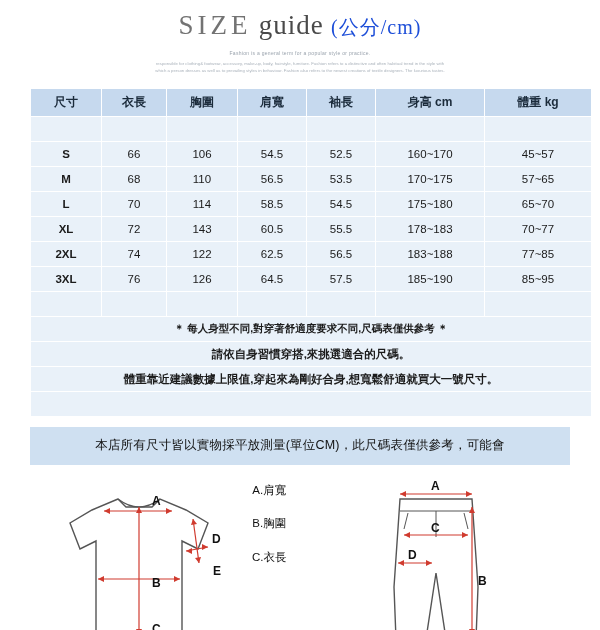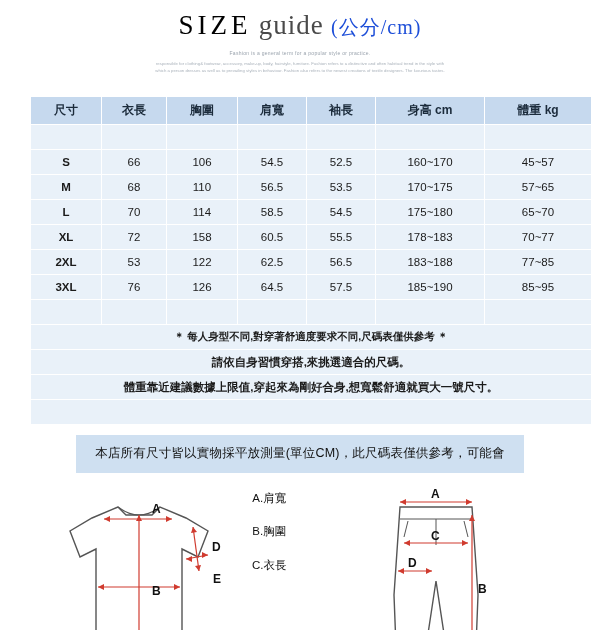--- a/index.html
+++ b/index.html
@@ -33,21 +33,21 @@
   .header-title {
     font-size: 25px;
     letter-spacing: 1px;
     color: #2b2b2b;
     font-family: "Liberation Serif", serif;
     padding-top: 6px;
   }
   .header-title .size-word {
     font-size: 27px;
     letter-spacing: 4px;
-    color: #000000;
+    color: #737373;
   }
   .header-title .guide-word {
     color: #4a4a4a;
     font-size: 27px;
   }
   .header-title .cm-word {
     color: #1d4ed8;
     font-size: 20px;
   }
   .header-sub1 {
@@ -62,21 +62,21 @@
     margin-top: 5px;
     line-height: 1.55;
     width: 300px;
     margin-left: auto;
     margin-right: auto;
   }
 
   
   .table-wrap {
     width: 540px;
-    margin: 8px auto;
+    margin: 0 auto;
     position: relative;
   }
   table.size-table {
     width: 540px;
     border-collapse: collapse;
     table-layout: fixed;
   }
   table.size-table th, table.size-table td {
     border: 1px solid #ffffff;
     text-align: center;
@@ -117,21 +117,21 @@
   .note-row td.small {
     font-size: 10.5px;
   }
   .bottom-pad td {
     height: 10px;
     background: #e9f1f9 !important;
   }
 
   
   .notice {
-    width: 448px;
+    width: 540px;
     margin: 10px auto 5px auto;
     background: #cfe0f1;
     text-align: center;
     font-size: 12.5px;
     line-height: 1.75;
     color: #111;
     padding: 8px 10px;
     box-sizing: border-box;
     letter-spacing: 0.2px;
   }
@@ -228,29 +228,29 @@
           <td>70</td>
           <td>114</td>
           <td>58.5</td>
           <td>54.5</td>
           <td>175~180</td>
           <td>65~70</td>
         </tr>
         <tr>
           <td>XL</td>
           <td>72</td>
-          <td>158</td>
+          <td>143</td>
           <td>60.5</td>
           <td>55.5</td>
           <td>178~183</td>
           <td>70~77</td>
         </tr>
         <tr>
           <td>2XL</td>
-          <td>53</td>
+          <td>74</td>
           <td>122</td>
           <td>62.5</td>
           <td>56.5</td>
           <td>183~188</td>
           <td>77~85</td>
         </tr>
         <tr>
           <td>3XL</td>
           <td>76</td>
           <td>126</td>

